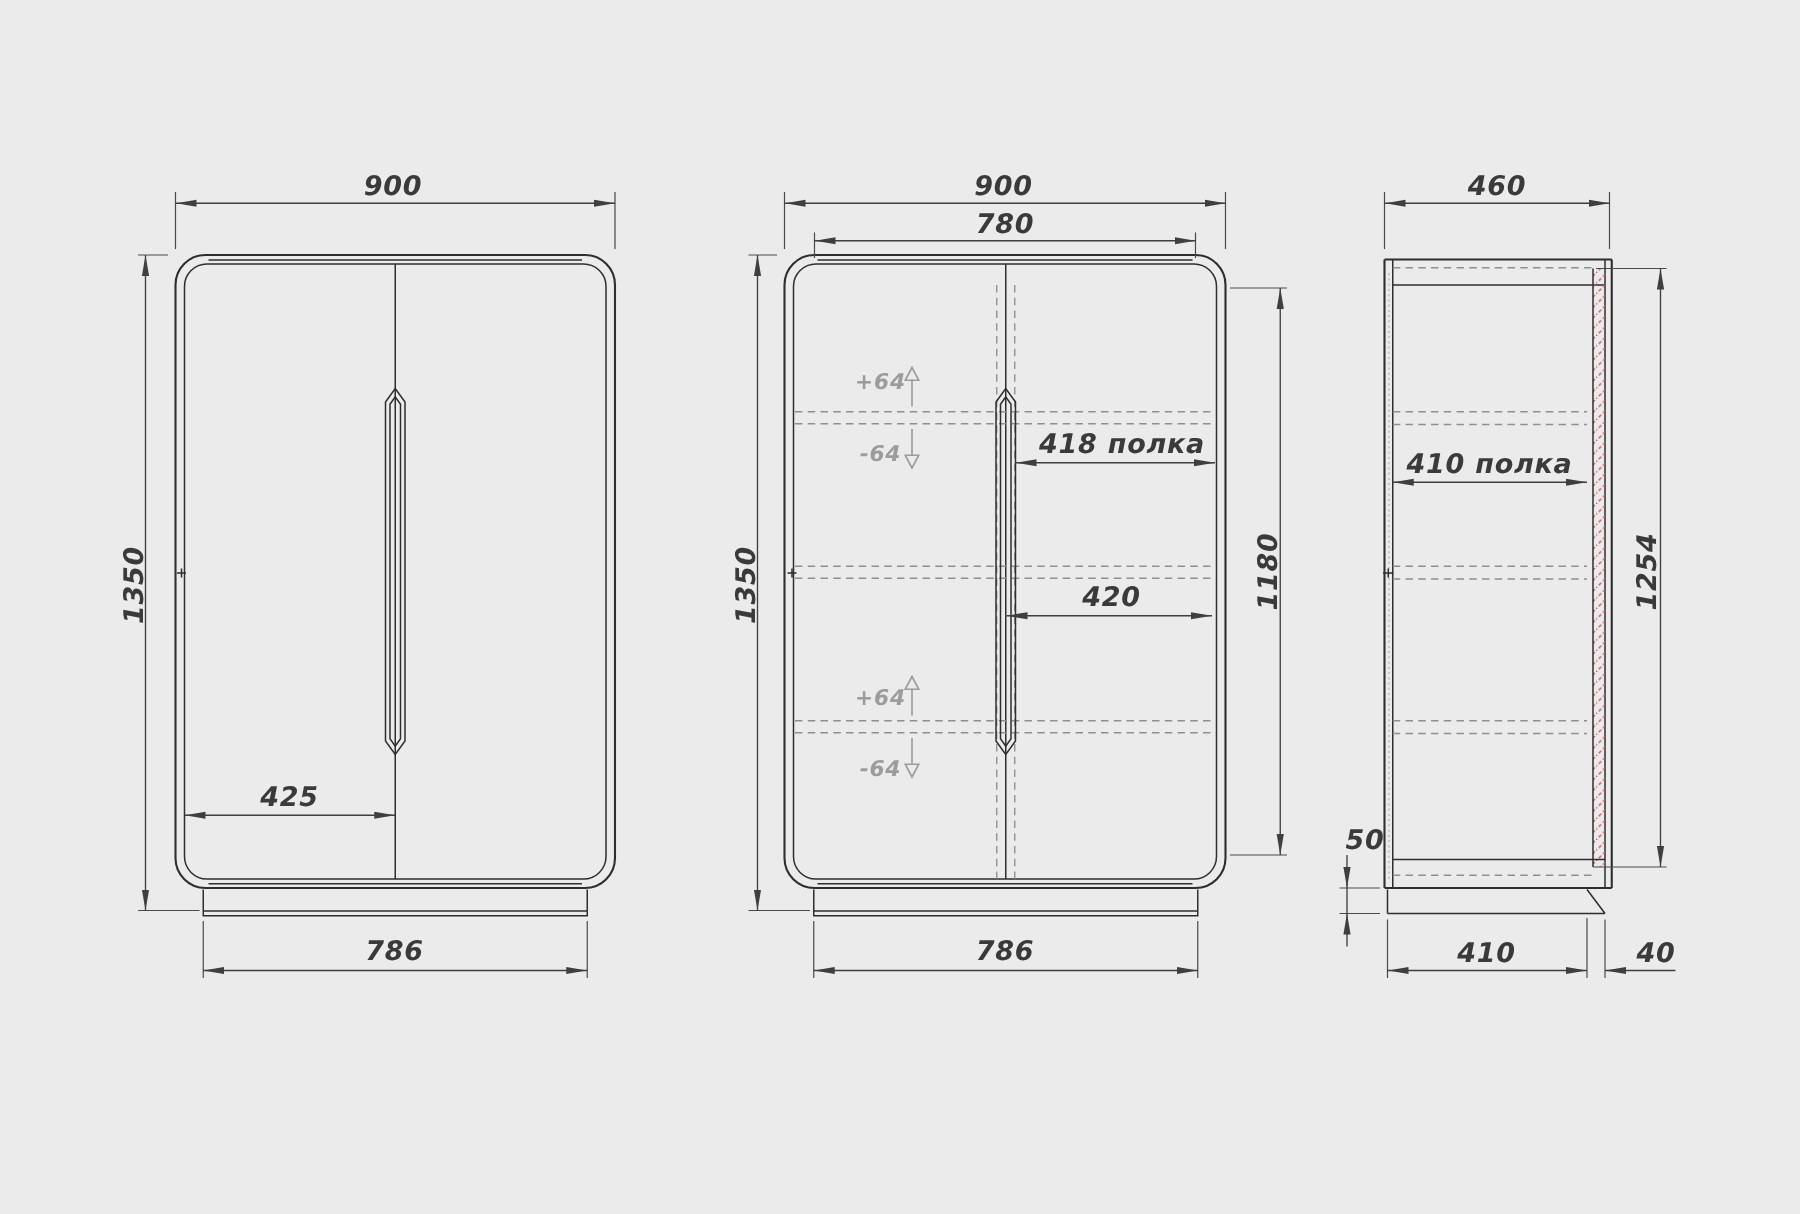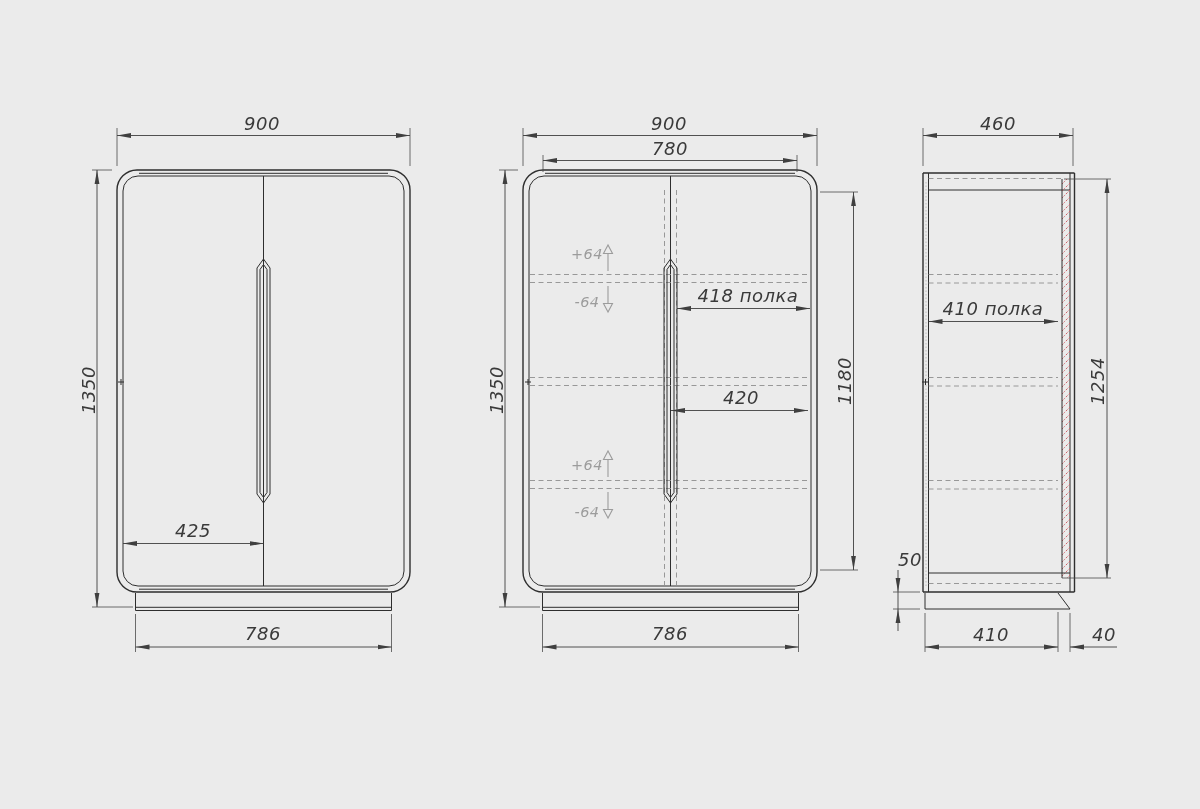--- a/index.html
+++ b/index.html
@@ -1,16 +1,16 @@
 <!DOCTYPE html>
 <html><head>
 <meta charset="utf-8">
 <style>
   html,body{margin:0;padding:0;background:#ebebeb;}
-  .stage{width:1135px;height:809px;background:#ebebeb;position:relative;overflow:hidden;}
+  .stage{width:1135px;height:809px;background:#ebebeb;position:relative;overflow:hidden;font-weight:bold;}
   svg{display:block;}
   .body-line{stroke:#2e2e2e;stroke-width:1.4;fill:none;}
   .thin-line{stroke:#2e2e2e;stroke-width:1;fill:none;}
   .dim-line{stroke:#3f3f3f;stroke-width:0.9;fill:none;}
   .ext-line{stroke:#4a4a4a;stroke-width:0.8;fill:none;}
   .dash-line{stroke:#8f8f8f;stroke-width:0.9;fill:none;stroke-dasharray:5 3.5;}
   .dot-line{stroke:#a8a8a8;stroke-width:0.7;fill:none;stroke-dasharray:1.5 2;}
   .ghost{stroke:#9c9c9c;stroke-width:1.1;fill:none;}
   .dim-text{font-family:"DejaVu Sans",sans-serif;font-style:italic;font-size:18px;fill:#3a3a3a;letter-spacing:0.5px;}
   .ghost-text{font-family:"DejaVu Sans",sans-serif;font-style:italic;font-size:14.5px;fill:#9c9c9c;letter-spacing:0.5px;}

